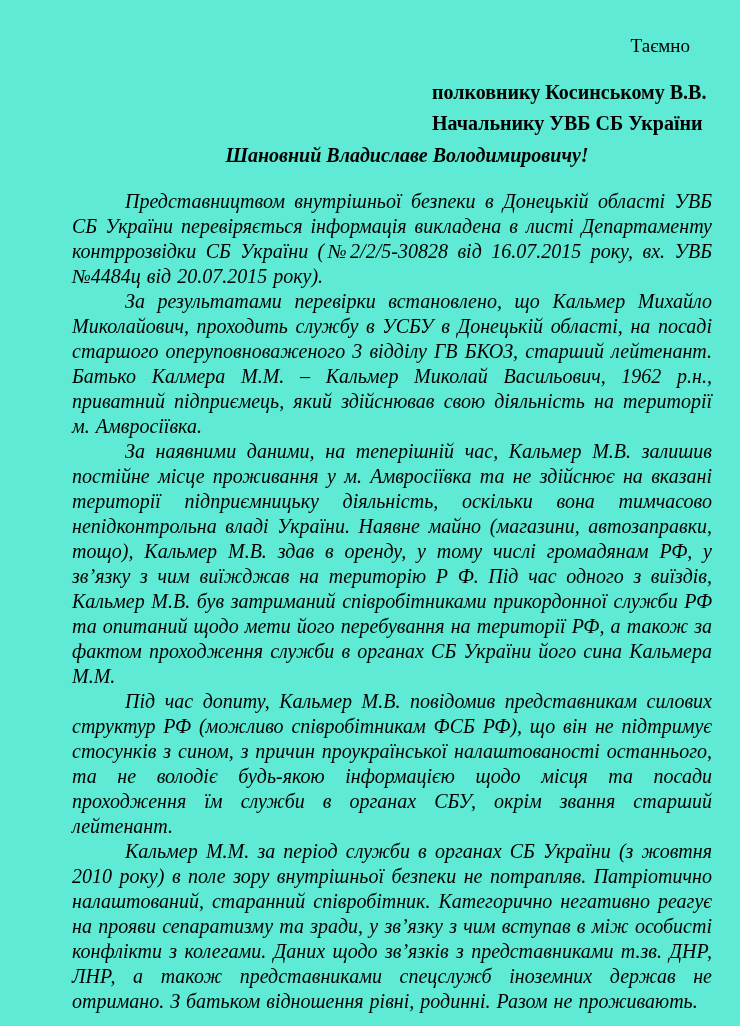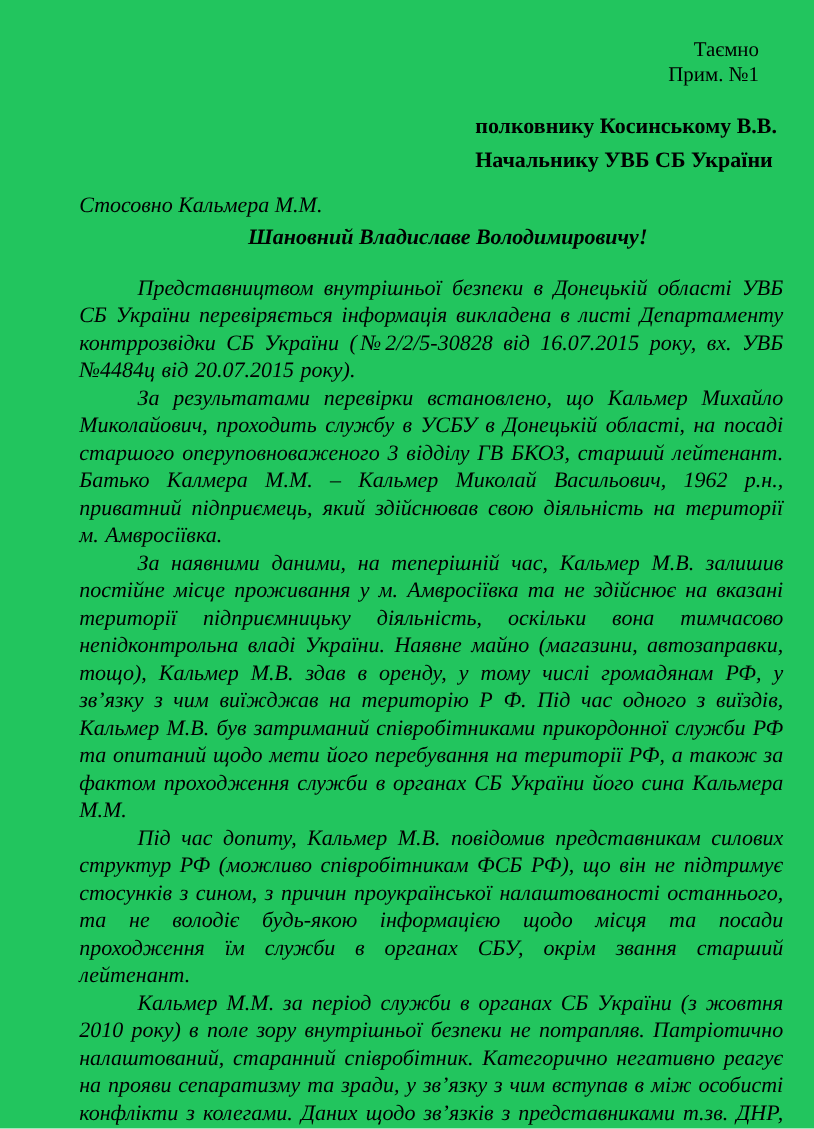--- a/index.html
+++ b/index.html
@@ -5,21 +5,21 @@
   html, body {
     margin: 0;
     padding: 0;
     background: #ffffff;
   }
   .page {
     position: relative;
     width: 740px;
     height: 1026px;
     box-sizing: border-box;
-    background: #22c55e;
+    background: #5eead4;
     color: #000000;
     font-family: "Liberation Serif", "DejaVu Serif", serif;
     font-size: 20px;
     padding: 34px 28px 0 72px;
     overflow: hidden;
   }
   .classification-block {
     text-align: right;
     margin-right: 22px;
     line-height: 23px;
@@ -59,29 +59,27 @@
     font-style: italic;
   }
 </style>
 </head>
 <body>
 
 <div class="page">
 
   <div class="classification-block">
     <div>Таємно</div>
-    <div>Прим. №1</div>
   </div>
 
   <div class="addressee-block">
     <div>полковнику Косинському В.В.</div>
     <div>Начальнику УВБ СБ України</div>
   </div>
 
-  <div class="subject-line">Стосовно Кальмера М.М.</div>
 
   <div class="salutation-line">Шановний Владиславе Володимировичу!</div>
 
   <div class="body-text">
     <p class="body-par">Представництвом внутрішньої безпеки в Донецькій області УВБ СБ України перевіряється інформація викладена в листі Департаменту контррозвідки СБ України  (№2/2/5-30828 від 16.07.2015 року, вх. УВБ №4484ц від 20.07.2015 року).</p>
     <p class="body-par">За результатами перевірки встановлено, що Кальмер Михайло Миколайович, проходить службу в УСБУ в Донецькій області, на посаді старшого оперуповноваженого 3 відділу ГВ БКОЗ, старший лейтенант. Батько Калмера М.М. – Кальмер Миколай Васильович, 1962 р.н., приватний підприємець, який здійснював свою діяльність на території м. Амвросіївка.</p>
     <p class="body-par">За наявними даними, на теперішній час, Кальмер М.В. залишив постійне місце проживання у м. Амвросіївка та не здійснює на вказані території підприємницьку діяльність, оскільки вона тимчасово непідконтрольна владі України. Наявне майно (магазини, автозаправки, тощо), Кальмер М.В. здав в оренду, у тому числі громадянам РФ, у зв’язку з чим виїжджав на територію Р Ф. Під час одного з виїздів, Кальмер М.В. був затриманий співробітниками прикордонної служби РФ та опитаний щодо мети його перебування на території РФ, а також за фактом проходження служби в органах СБ України його сина Кальмера М.М.</p>
     <p class="body-par">Під час допиту, Кальмер М.В. повідомив представникам силових структур РФ (можливо співробітникам ФСБ РФ), що він не підтримує стосунків з сином, з причин проукраїнської налаштованості останнього, та не володіє будь-якою інформацією щодо місця та посади проходження їм служби в органах СБУ, окрім звання старший лейтенант.</p>
     <p class="body-par">Кальмер М.М. за період служби в органах СБ України (з жовтня 2010 року) в поле зору внутрішньої безпеки не потрапляв. Патріотично налаштований, старанний співробітник. Категорично негативно реагує на прояви сепаратизму та зради, у зв’язку з чим вступав в між особисті конфлікти з колегами. Даних щодо зв’язків з представниками т.зв. ДНР, ЛНР, а також представниками спецслужб іноземних держав не отримано. З батьком відношення рівні, родинні. Разом не проживають.</p>
   </div>

